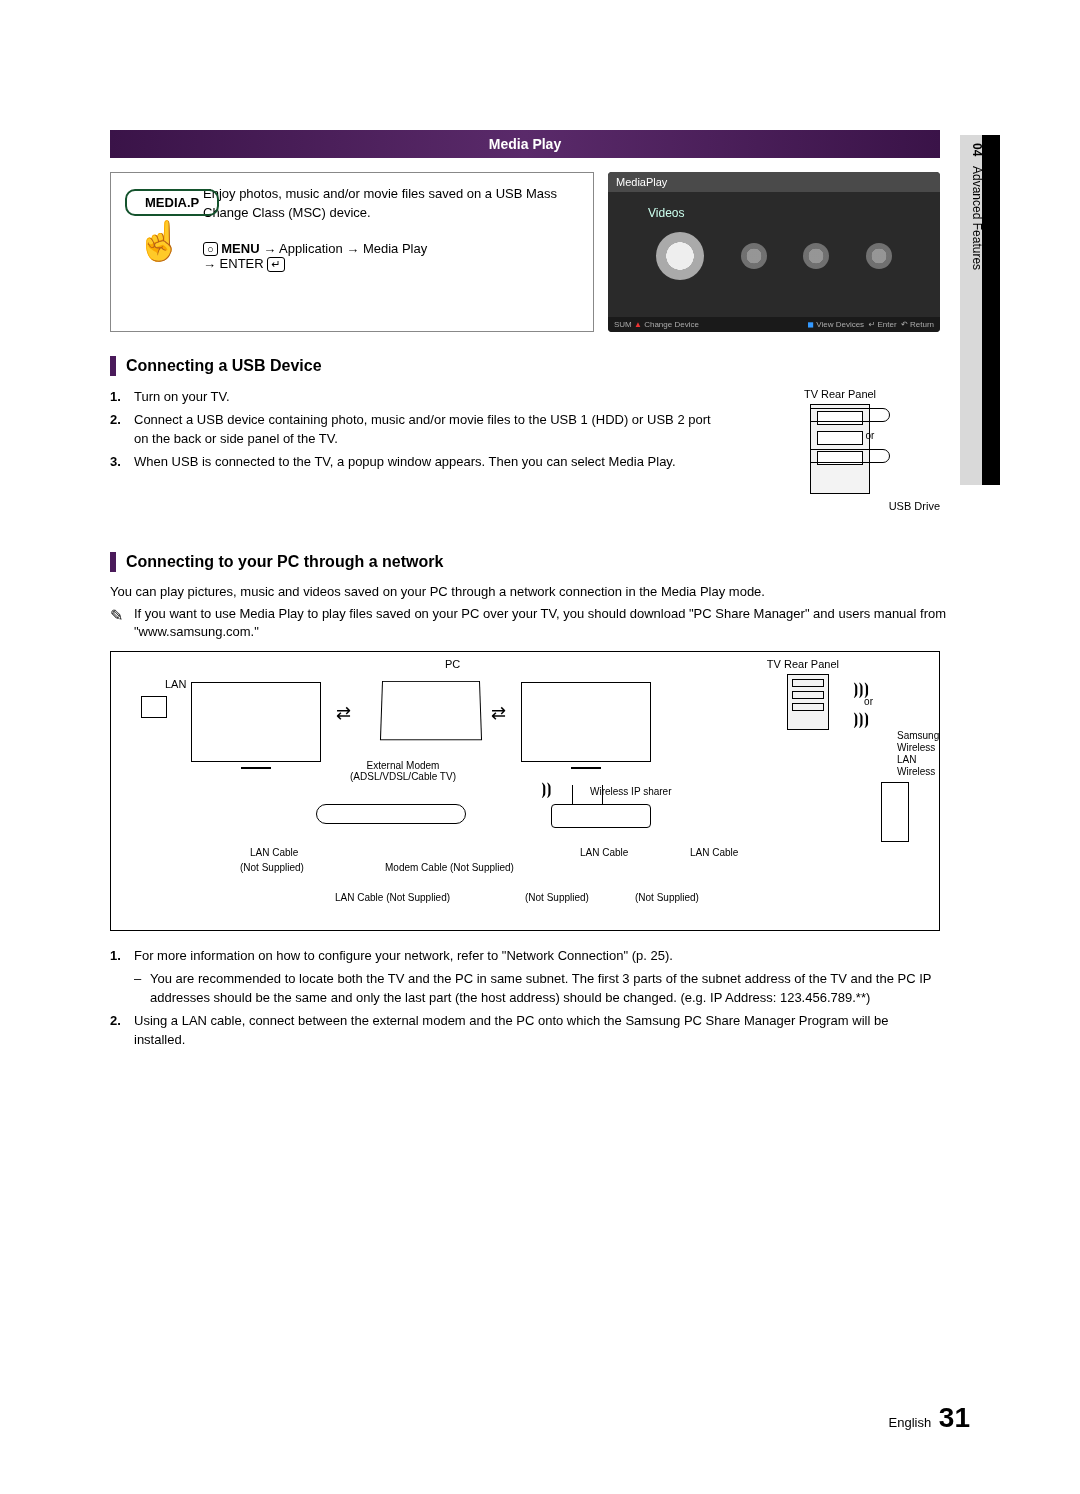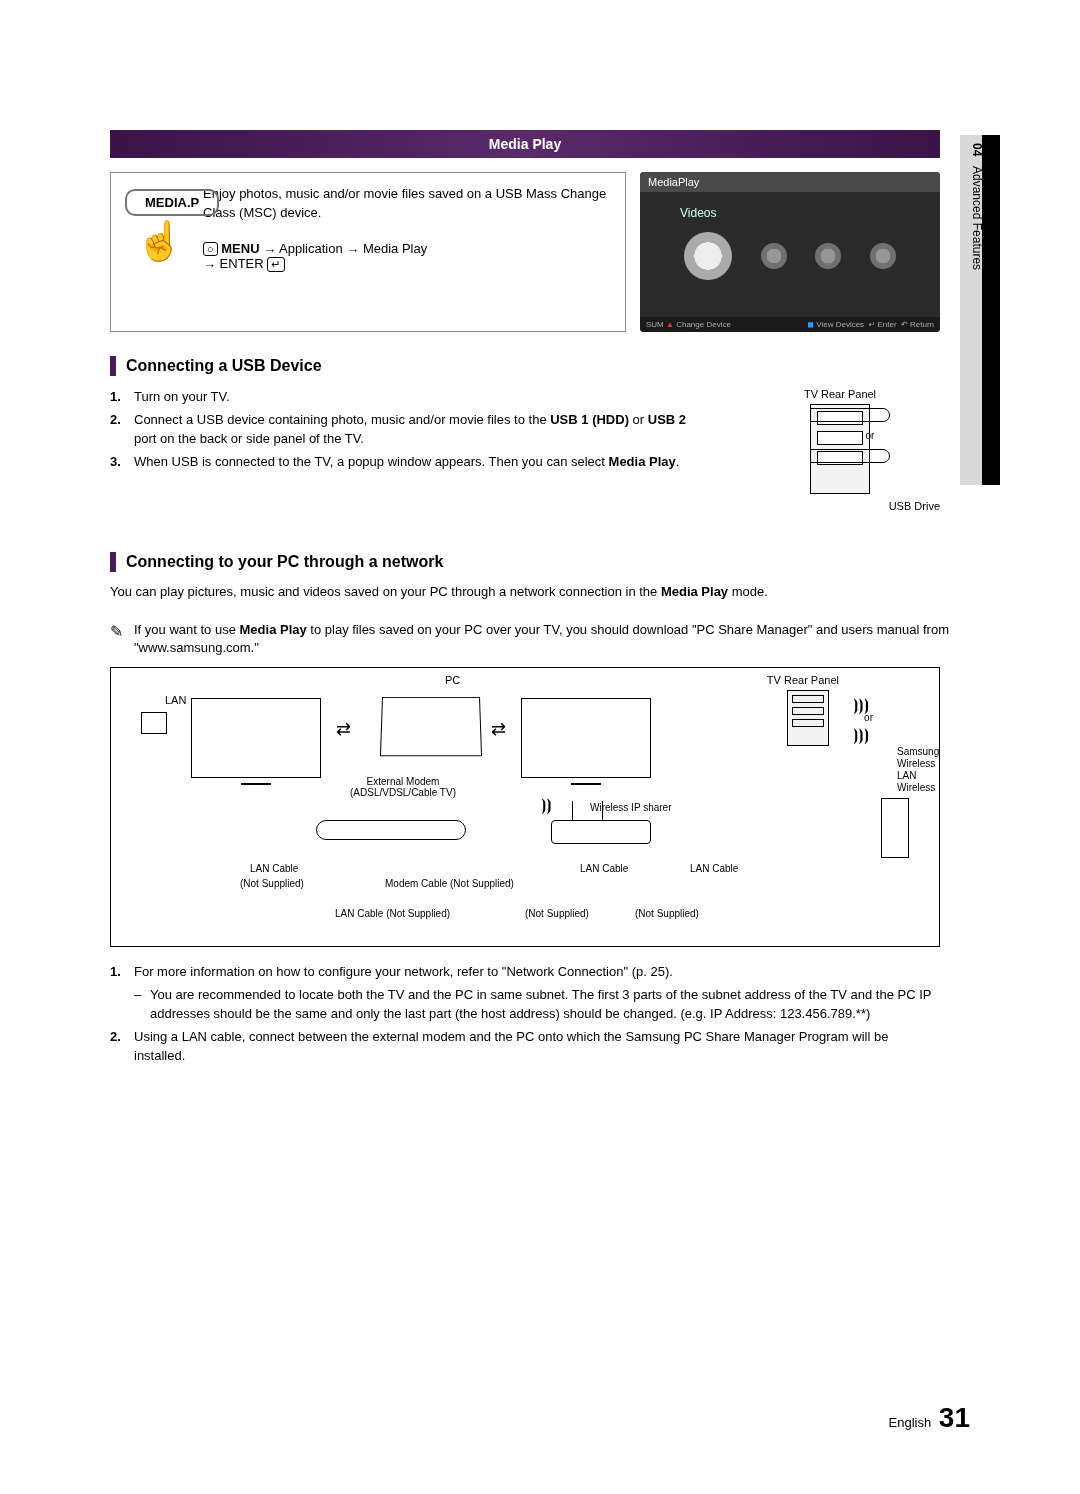--- a/index.html
+++ b/index.html
@@ -60,21 +60,21 @@
     padding:12px 14px 12px 92px;
     position:relative;
     min-height: 150px;
   }
   .remote-icon {
     position:absolute;
     left:14px; top:16px;
     width:70px; text-align:center;
   }
   .mediap-btn {
-    border:2px solid #737373;
+    border:2px solid #14532d;
     border-radius:10px;
     padding:4px 18px;
     font-weight:bold;
     font-size:13px;
     display:inline-block;
   }
   .hand {
     margin-top:6px;
     font-size:38px;
     line-height:1;
@@ -83,21 +83,21 @@
   .intro-path { margin-top:18px; font-size:13px; }
   .intro-path .kbd {
     border:1px solid #000;
     border-radius:3px;
     padding:0 3px;
     font-size:11px;
     display:inline-block;
   }
 
   .intro-right {
-    width:300px; height:160px;
+    width:332px; height:160px;
     background:#2a2a2a;
     color:#ccc;
     border-radius:4px;
     position:relative;
     overflow:hidden;
     font-size:10px;
   }
   .mp-title { background:#4a4a4a; padding:4px 8px; color:#fff; font-size:11px; }
   .mp-tab { position:absolute; top:34px; left:40px; color:#cfe; font-size:12px; }
   .mp-icons { position:absolute; top:60px; left:30px; right:30px; display:flex; justify-content:space-around; align-items:center; }
@@ -135,21 +135,21 @@
     padding-left:24px;
     font-size:13px;
     line-height:1.45;
     margin-bottom:4px;
   }
   ol.steps > li::before {
     content: counter(st) ".";
     position:absolute; left:0; top:0;
     font-weight:bold;
   }
-  .bold { font-weight:bold; }
+  .bold { font-weight:normal; }
 
   .usb-diagram {
     width:200px; font-size:11px; text-align:center;
   }
   .usb-panel {
     border:1px solid #000;
     width:60px; height:90px;
     margin:4px auto 2px;
     position:relative;
     background:#f3f3f3;
@@ -157,21 +157,21 @@
   .usb-panel .port {
     border:1px solid #000; height:14px; margin:6px 6px;
     background:#fff;
   }
   .usb-plug {
     position:absolute; left:70px; width:120px; height:90px; top:20px;
     font-size:10px;
   }
   .plug-shape { border:1px solid #000; height:14px; width:80px; border-radius:0 7px 7px 0; }
 
-  .pc-intro { font-size:13px; margin-bottom:22px; }
+  .pc-intro { font-size:13px; margin-bottom:6px; }
   .note {
     position:relative; padding-left:24px;
     font-size:13px; line-height:1.4; margin-bottom:10px;
   }
   .note::before {
     content:"✎";
     position:absolute; left:0; top:0;
     font-size:16px;
   }
 

